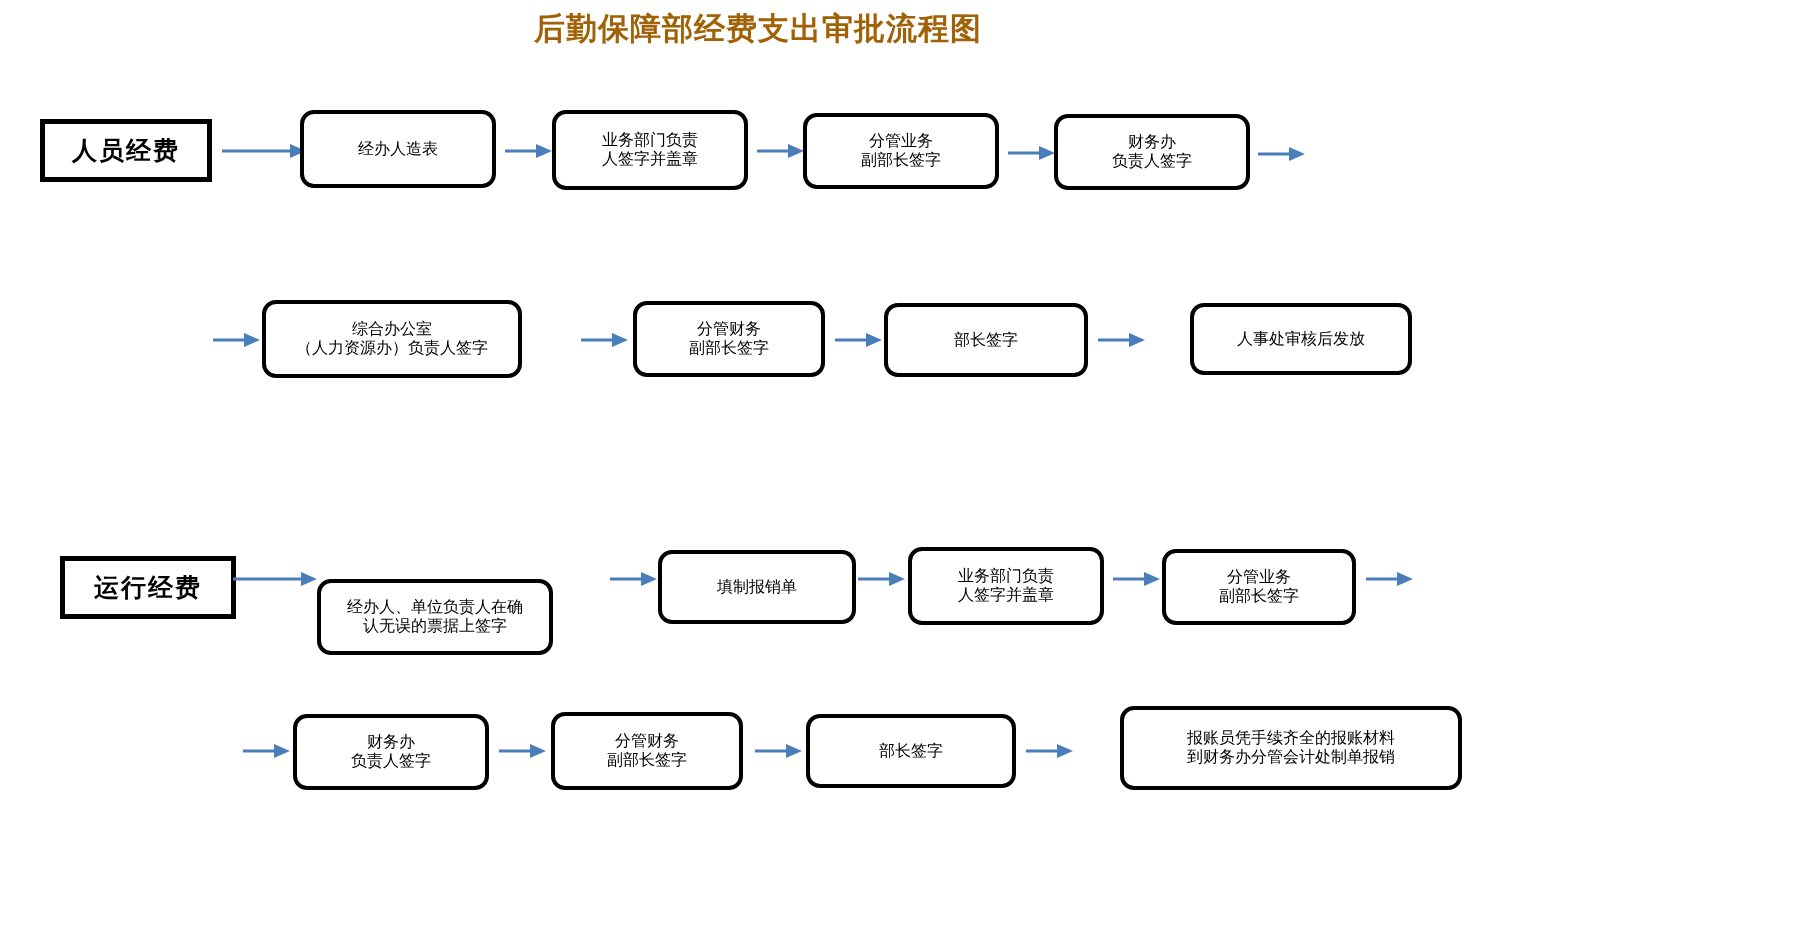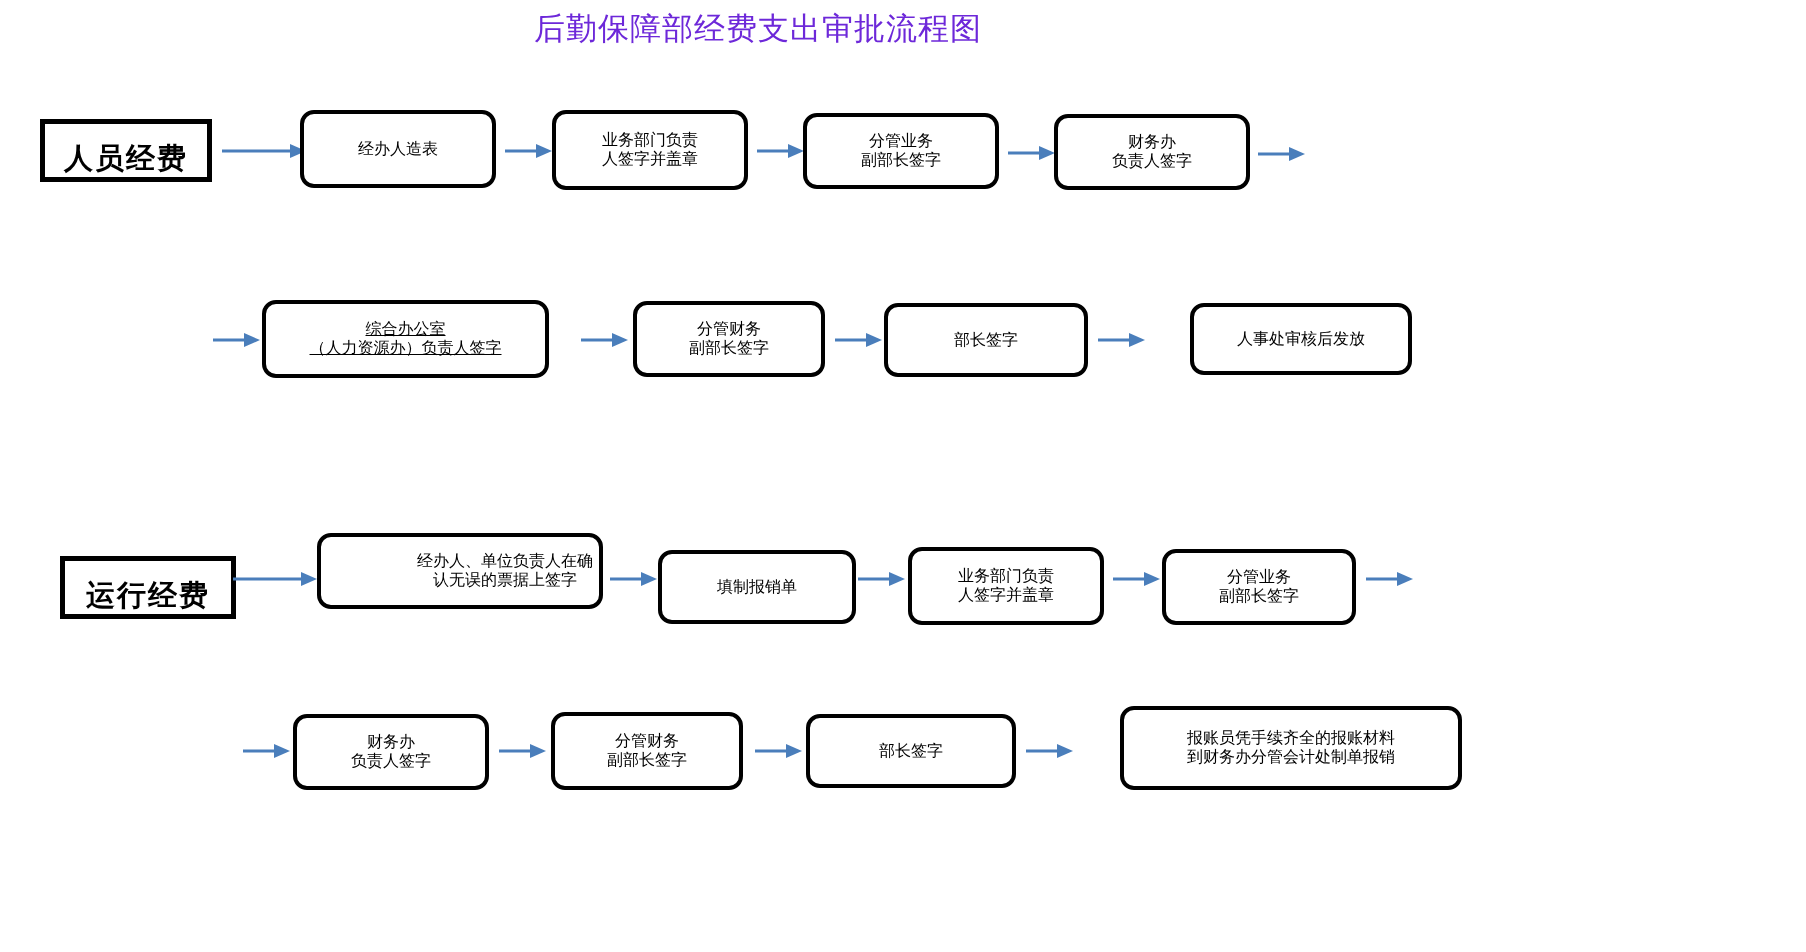--- a/index.html
+++ b/index.html
@@ -23,24 +23,24 @@
   }
 
   
   .chart-title {
     position: absolute;
     left: 0;
     top: 8px;
     width: 1516px;
     text-align: center;
     font-family: "Liberation Sans", "DejaVu Sans", sans-serif;
-    font-weight: normal;
+    font-weight: bold;
     font-size: 31px;
     letter-spacing: 1px;
-    color: #6d28d9;
+    color: #a16207;
     white-space: nowrap;
   }
 
   
   .node {
     position: absolute;
     box-sizing: border-box;
     background: #ffffff;
     border: 4px solid #000000;
     color: #000000;
@@ -55,23 +55,22 @@
   .node.rounded {
     border-radius: 14px;
   }
   .node.square {
     border-radius: 0;
     border-width: 5px;
   }
   .node.category {
     font-family: "Liberation Sans", "DejaVu Sans", sans-serif;
     font-weight: bold;
-    font-size: 29px;
+    font-size: 25px;
     letter-spacing: 2px;
-    align-items: flex-end;
   }
   .node .node-text {
     display: block;
     white-space: pre-line;
   }
 
   
   .arrow {
     position: absolute;
     height: 18px;
@@ -147,21 +146,21 @@
     </svg>
   </div>
 
   <div class="arrow" style="left:213px; top:331px; width:47px;">
     <svg width="47" height="18" viewBox="0 0 47 18">
       <line x1="0" y1="9" x2="33" y2="9" stroke="#4a7ebb" stroke-width="3"></line>
       <polygon points="31,2 47,9 31,16" fill="#4a7ebb"></polygon>
     </svg>
   </div>
 
-  <div class="node rounded" style="left:262px; top:300px; width:287px; height:78px;text-decoration:underline;">
+  <div class="node rounded" style="left:262px; top:300px; width:260px; height:78px;">
     <span class="node-text">综合办公室
 （人力资源办）负责人签字</span>
   </div>
 
   <div class="arrow" style="left:581px; top:331px; width:47px;">
     <svg width="47" height="18" viewBox="0 0 47 18">
       <line x1="0" y1="9" x2="33" y2="9" stroke="#4a7ebb" stroke-width="3"></line>
       <polygon points="31,2 47,9 31,16" fill="#4a7ebb"></polygon>
     </svg>
   </div>
@@ -197,21 +196,21 @@
     <span class="node-text">运行经费</span>
   </div>
 
   <div class="arrow" style="left:233px; top:570px; width:84px;">
     <svg width="84" height="18" viewBox="0 0 84 18">
       <line x1="0" y1="9" x2="70" y2="9" stroke="#4a7ebb" stroke-width="3"></line>
       <polygon points="68,2 84,9 68,16" fill="#4a7ebb"></polygon>
     </svg>
   </div>
 
-  <div class="node rounded" style="left:317px; top:533px; width:286px; height:76px;justify-content:flex-end;">
+  <div class="node rounded" style="left:317px; top:579px; width:236px; height:76px;">
     <span class="node-text">经办人、单位负责人在确
 认无误的票据上签字</span>
   </div>
 
   <div class="arrow" style="left:610px; top:570px; width:47px;">
     <svg width="47" height="18" viewBox="0 0 47 18">
       <line x1="0" y1="9" x2="33" y2="9" stroke="#4a7ebb" stroke-width="3"></line>
       <polygon points="31,2 47,9 31,16" fill="#4a7ebb"></polygon>
     </svg>
   </div>

